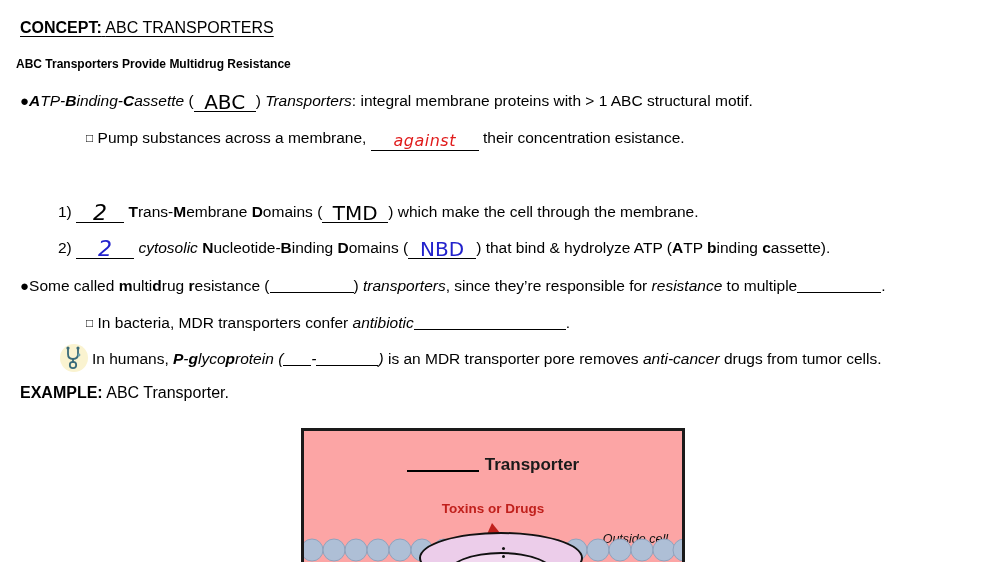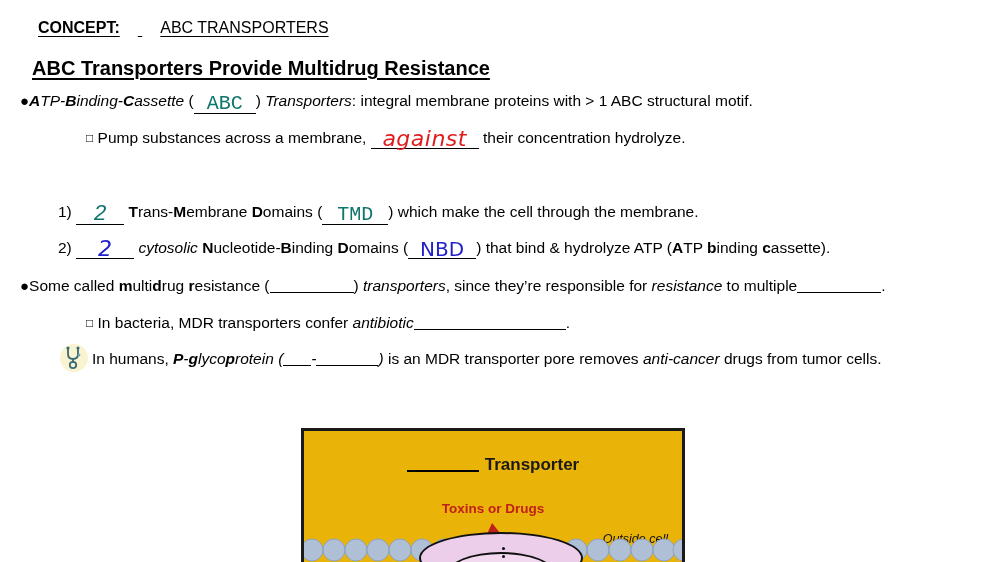--- a/index.html
+++ b/index.html
@@ -6,23 +6,23 @@
   body{
     width:1000px;height:562px;overflow:hidden;background:#ffffff;
     font-family:"Liberation Sans",sans-serif;color:#000;position:relative;
   }
   .page{position:absolute;inset:0;}
 
   
   .line{position:absolute;white-space:nowrap;font-size:15.5px;line-height:1;}
   .concept{left:20px;top:20px;font-size:16px;}
   .concept .kw{font-weight:bold;}
-  .concept .u{text-decoration:underline;text-underline-offset:3px;margin-left:18px;}
-  .subhead{left:32px;top:58px;font-size:20px;font-weight:bold;
-           text-decoration:underline;text-underline-offset:3px;}
+  .concept .u{text-decoration:underline;text-underline-offset:3px;}
+  .subhead{left:16px;top:58px;font-size:12px;font-weight:bold;
+           text-underline-offset:3px;}
 
   .b1{left:20px;top:93px;}
   .b2{left:86px;top:130px;}
   .b3{left:20px;top:167px;}
   .n1{left:58px;top:204px;}
   .n2{left:58px;top:240px;}
   .b4{left:20px;top:278px;}
   .b5{left:86px;top:315px;}
   .b6{left:92px;top:351px;}
   .ex{left:20px;top:385px;font-size:16px;}
@@ -39,33 +39,33 @@
   .bl-long{width:84px;}
   .bl-xl{width:152px;}
   .bl-tiny{width:28px;}
 
   
   .hw{
     display:inline-block;text-align:center;vertical-align:-3px;
     border-bottom:1.5px solid #000;font-family:"DejaVu Sans",sans-serif;
     font-size:20px;line-height:18px;font-weight:400;
   }
-  .hw-red{color:#e01b1b;font-style:italic;font-size:22px;letter-spacing:.5px;}
+  .hw-red{color:#e01b1b;font-style:italic;font-size:16px;letter-spacing:.5px;}
   .hw-blue{color:#2222cc;}
-  .hw-blk{color:#0f766e;font-family:Liberation Mono, monospace;}
+  .hw-blk{color:#000000;}
   .hw-num{font-size:22px;font-style:italic;}
 
   
   .steth{position:absolute;left:60px;top:344px;width:28px;height:28px;
          border-radius:50%;background:#faf3d0;}
   .steth svg{position:absolute;left:4px;top:2px;}
 
   
   .diagram{position:absolute;left:301px;top:428px;width:384px;height:134px;
-           background:#eab308;border:3px solid #1a1a1a;border-bottom:none;
+           background:#fca5a5;border:3px solid #1a1a1a;border-bottom:none;
            overflow:hidden;box-sizing:border-box;}
   .dg-title{position:absolute;left:0;right:0;top:24px;text-align:center;
             font-size:17px;font-weight:bold;color:#1a1a1a;}
   .dg-title .blank{width:72px;border-bottom-width:2px;margin-right:6px;}
   .dg-toxins{position:absolute;left:0;right:0;top:70px;text-align:center;
              font-size:13.5px;font-weight:bold;color:#c0201c;}
   .dg-outside{position:absolute;right:14px;top:101px;font-size:12.5px;
               font-style:italic;color:#111;}
   .arrow{position:absolute;left:166px;top:88px;}
   .membrane{position:absolute;left:0;right:0;bottom:0;height:26px;}
@@ -127,21 +127,21 @@
   <div class="line b1">
     <span class="bul">●</span><i><b>A</b><span>TP-</span><b>B</b><span>inding-</span><b>C</b><span>assette</span></i>
     <span>(</span><span class="hw hw-blk" style="width:62px">ABC</span><span>)</span>
     <i>Transporters</i><span>: integral membrane proteins with &gt; 1 ABC structural motif.</span>
   </div>
 
   <div class="line b2">
     <span class="sq">□</span>
     <span>Pump substances across a membrane,</span>
     <span class="hw hw-red" style="width:108px">against</span>
-    <span>their concentration hydrolyze.</span>
+    <span>their concentration esistance.</span>
   </div>
 
 
   <div class="line n1">
     <span>1)</span>
     <span class="hw hw-blk hw-num" style="width:48px">2</span>
     <b>T</b><span>rans-</span><b>M</b><span>embrane</span>
     <b>D</b><span>omains</span>
     <span>(</span><span class="hw hw-blk" style="width:66px">TMD</span><span>)</span>
     <span>which make the cell through the membrane.</span>
@@ -188,20 +188,24 @@
 
   <div class="line b6">
     <span>In humans,</span>
     <i><b>P</b><span>-</span><b>g</b><span>lyco</span><b>p</b><span>rotein</span>
     <span>(</span><span class="blank bl-tiny"></span><span>-</span><span class="blank bl-med"></span><span>)</span></i>
     <span>is an MDR transporter pore removes</span>
     <i>anti-cancer</i>
     <span>drugs from tumor cells.</span>
   </div>
 
+  <div class="line ex">
+    <span class="kw">EXAMPLE:</span>
+    <span>ABC Transporter.</span>
+  </div>
 
   <div class="diagram">
     <div class="dg-title">
       <span class="blank"></span><span>Transporter</span>
     </div>
     <div class="dg-toxins">Toxins or Drugs</div>
     <svg class="arrow" width="52" height="52" viewBox="0 0 52 52">
       <path d="M14 52 L26 18" stroke="#c0201c" stroke-width="7" fill="none"></path>
       <path d="M22 4 L38 24 L14 22 Z" fill="#c0201c"></path>
     </svg>

